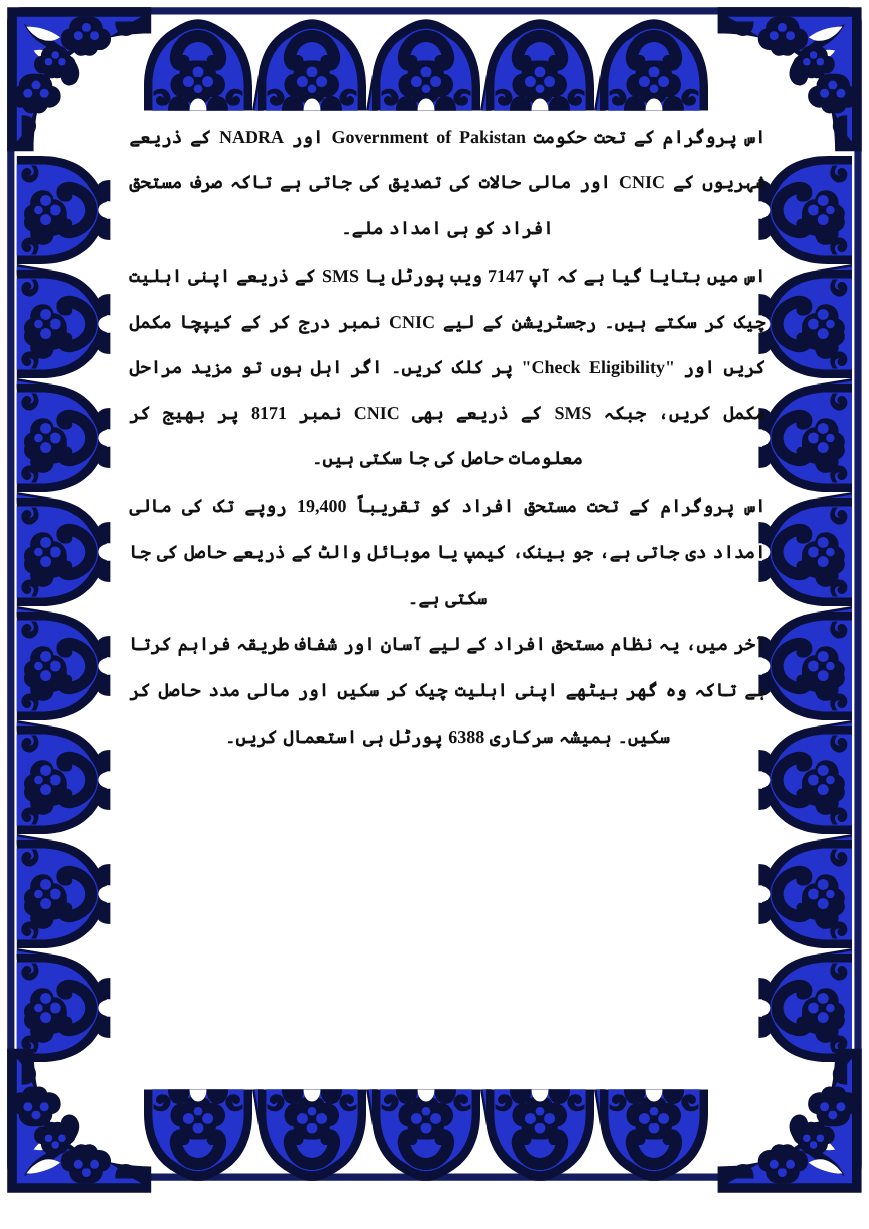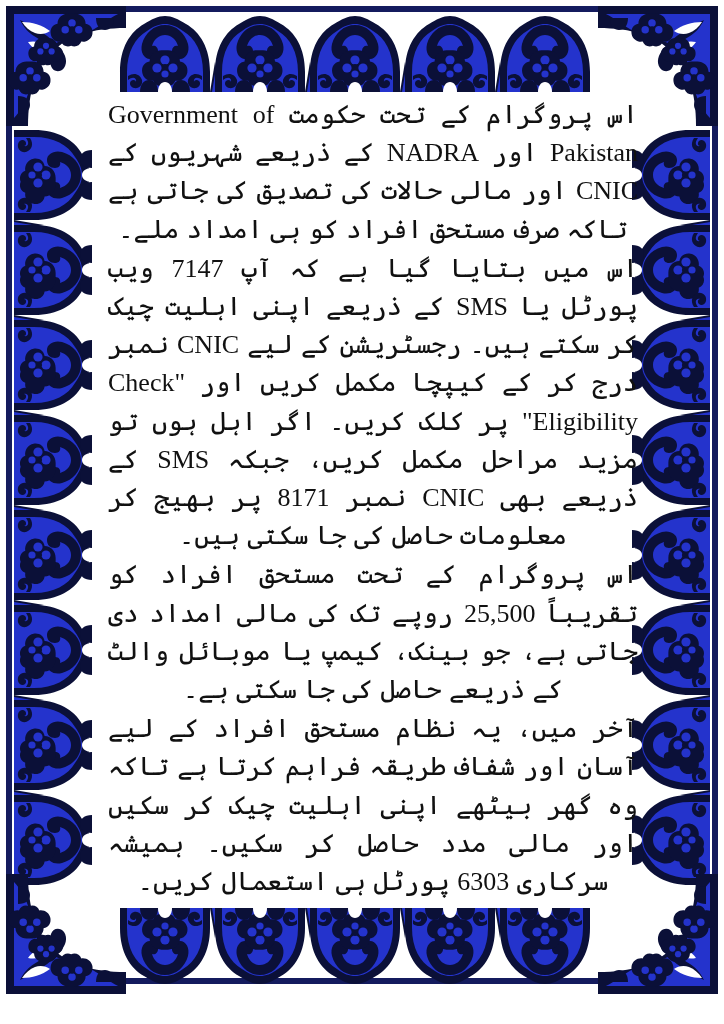--- a/index.html
+++ b/index.html
@@ -35,28 +35,29 @@
     width:546px;
     height:820px;
     direction:rtl;
     text-align:justify;
     text-align-last:center;
     color:#111111;
   }
   .para{
     margin:0 0 1px 16px;
     font-family:"Liberation Serif","DejaVu Serif",serif;
-    font-size:26px;
+    font-size:15px;
     line-height:38.2px;
     letter-spacing:0px;
     word-spacing:1px;
     text-align:justify;
     text-align-last:center;
     direction:rtl;
     unicode-bidi:isolate;
+    font-weight:bold;
   }
 </style>
 </head>
 <body>
 
 <div id="page">
 
   <div id="border-frame">
     <svg width="724" height="1000" viewBox="0 0 724 1000" xmlns="http://www.w3.org/2000/svg">
       <defs>
@@ -260,17 +261,17 @@
         <use href="#cornerWrap" x="6" y="6"></use>
       </g>
 
       <rect x="118" y="118" width="488" height="764" fill="#FFFFFF" opacity="0"></rect>
     </svg>
   </div>
 
   <div id="doc-body">
     <p class="para">اس پروگرام کے تحت حکومت Government of Pakistan اور NADRA کے ذریعے شہریوں کے CNIC اور مالی حالات کی تصدیق کی جاتی ہے تاکہ صرف مستحق افراد کو ہی امداد ملے۔</p>
     <p class="para">اس میں بتایا گیا ہے کہ آپ 7147 ویب پورٹل یا SMS کے ذریعے اپنی اہلیت چیک کر سکتے ہیں۔ رجسٹریشن کے لیے CNIC نمبر درج کر کے کیپچا مکمل کریں اور "Check Eligibility" پر کلک کریں۔ اگر اہل ہوں تو مزید مراحل مکمل کریں، جبکہ SMS کے ذریعے بھی CNIC نمبر 8171 پر بھیج کر معلومات حاصل کی جا سکتی ہیں۔</p>
-    <p class="para">اس پروگرام کے تحت مستحق افراد کو تقریباً 25,500 روپے تک کی مالی امداد دی جاتی ہے، جو بینک، کیمپ یا موبائل والٹ کے ذریعے حاصل کی جا سکتی ہے۔</p>
-    <p class="para">آخر میں، یہ نظام مستحق افراد کے لیے آسان اور شفاف طریقہ فراہم کرتا ہے تاکہ وہ گھر بیٹھے اپنی اہلیت چیک کر سکیں اور مالی مدد حاصل کر سکیں۔ ہمیشہ سرکاری 6303 پورٹل ہی استعمال کریں۔</p>
+    <p class="para">اس پروگرام کے تحت مستحق افراد کو تقریباً 19,400 روپے تک کی مالی امداد دی جاتی ہے، جو بینک، کیمپ یا موبائل والٹ کے ذریعے حاصل کی جا سکتی ہے۔</p>
+    <p class="para">آخر میں، یہ نظام مستحق افراد کے لیے آسان اور شفاف طریقہ فراہم کرتا ہے تاکہ وہ گھر بیٹھے اپنی اہلیت چیک کر سکیں اور مالی مدد حاصل کر سکیں۔ ہمیشہ سرکاری 6388 پورٹل ہی استعمال کریں۔</p>
   </div>
 
 </div>
 
 </body></html>

